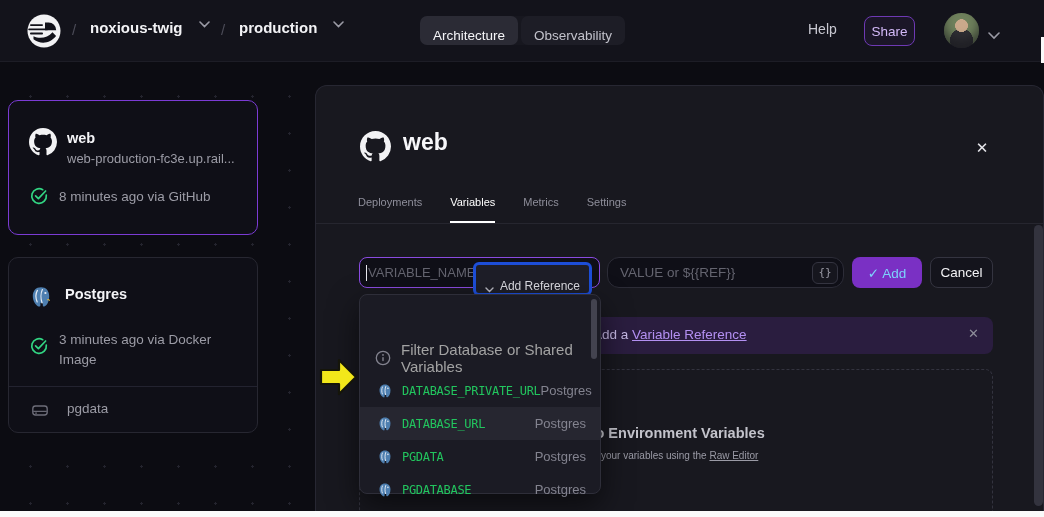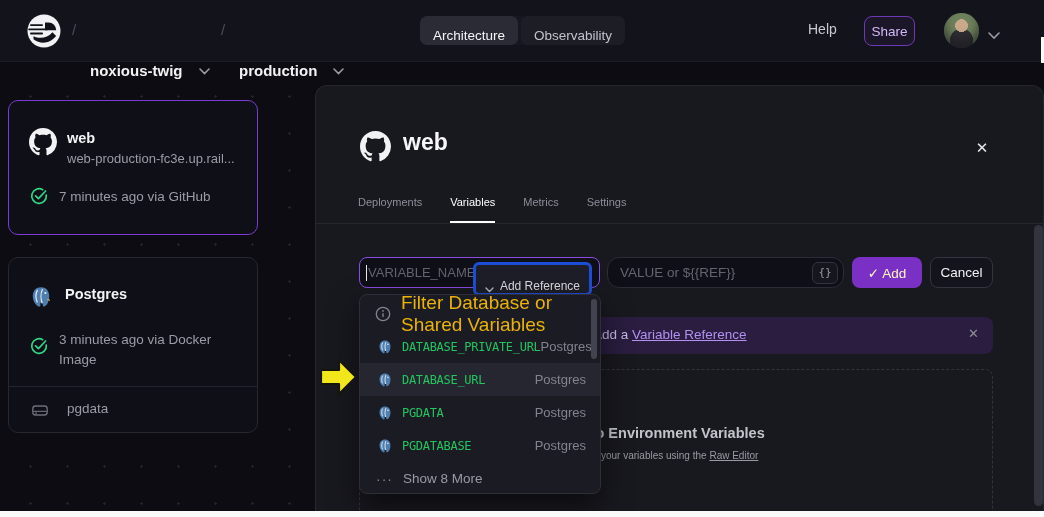--- a/index.html
+++ b/index.html
@@ -4,21 +4,21 @@
 <style>
   * { margin:0; padding:0; box-sizing:border-box; }
   html,body { background:#ffffff; }
   body { font-family:"Liberation Sans", sans-serif; }
   .screen { position:relative; width:1044px; height:517px; overflow:hidden; background:#0c0c12; }
 
   
   .navbar { position:absolute; left:0; top:0; width:1044px; height:62px; background:#13131b; border-bottom:1px solid #1d1d26; z-index:20; }
   .logo { position:absolute; left:26px; top:13px; width:36px; height:36px; border-radius:50%; }
   .slash { position:absolute; top:21px; color:#4c4c58; font-size:15px; }
-  .crumb { position:absolute; top:19px; display:flex; align-items:center; gap:16px; background:none; border:none; color:#f2f2f5; font-weight:700; font-size:15px; font-family:inherit; cursor:pointer;margin-top:43px; }
+  .crumb { position:absolute; top:19px; display:flex; align-items:flex-start; gap:16px; background:none; border:none; color:#f2f2f5; font-weight:700; font-size:15px; font-family:inherit; cursor:pointer; }
   .crumb svg { margin-top:2px; }
   .navtabs { position:absolute; left:420px; top:16px; display:flex; gap:3px; background:#17171f; border-radius:8px; }
   .navtab { height:29px; padding:12px 13px; border:none; border-radius:7px; font-family:inherit; font-size:13.5px; cursor:pointer; background:#1d1d26; color:#c2c2cb; }
   .navtab.active { background:#2b2b35; color:#f5f5f8; }
   .help { position:absolute; left:808px; top:21px; background:none; border:none; color:#c9c9d2; font-size:14px; font-family:inherit; cursor:pointer; }
   .share { position:absolute; left:864px; top:16px; width:51px; height:30px; background:rgba(133,59,206,.08); border:1px solid #6e39b4; border-radius:8px; color:#d3b9f8; font-size:13.5px; font-family:inherit; cursor:pointer; }
   .avatar { position:absolute; left:944px; top:13px; width:35px; height:35px; border-radius:50%; cursor:pointer;
     background:
       radial-gradient(circle at 50% 36%, #caa98b 0 22%, transparent 23%),
       radial-gradient(circle at 50% 78%, #2e2e33 0 35%, transparent 36%),
@@ -59,39 +59,39 @@
   .ptab-divider { position:absolute; left:0; top:137px; width:729px; height:1px; background:#26262f; }
 
   
   .name-input { position:absolute; left:43px; top:171px; width:241px; height:31px; background:#0f0f17; border:1.5px solid #8a4be0; border-radius:8px; }
   .cursor-bar { position:absolute; left:6px; top:7px; width:1px; height:16px; background:#e8e8ee; }
   .name-ph { position:absolute; left:8px; top:7px; color:#64646f; font-size:13px; }
   .addref-btn { position:absolute; right:7px; top:3.5px; height:34px; display:flex; align-items:flex-end; gap:6px; padding:0 9px; background:#1e1e28; border:3px solid #1d4ed8; border-radius:6px; color:#dcdce2; font-size:12px; font-family:inherit; cursor:pointer; }
   .value-input { position:absolute; left:291px; top:171px; width:237px; height:31px; background:#0f0f17; border:1px solid #2c2c37; border-radius:12px; }
   .value-ph { position:absolute; left:12px; top:7px; color:#64646f; font-size:13.5px; }
   .braces-btn { position:absolute; right:5px; top:3.5px; width:26px; height:22px; background:#16161e; border:1px solid #343440; border-radius:6px; color:#9a9aa5; font-size:11px; font-family:"DejaVu Sans Mono", monospace; cursor:pointer; }
-  .add-btn { position:absolute; left:536px; top:171px; width:70px; height:31px; background:#7a30c4; border:none; border-radius:8px; color:#fef9c3; font-size:13.5px; font-family:inherit; cursor:pointer; }
+  .add-btn { position:absolute; left:536px; top:171px; width:70px; height:31px; background:#7a30c4; border:none; border-radius:8px; color:#7dd3fc; font-size:13.5px; font-family:inherit; cursor:pointer; }
   .cancel-btn { position:absolute; left:614px; top:171px; width:63px; height:31px; background:#14141c; border:1px solid #343440; border-radius:8px; color:#f2f2f5; font-size:13.5px; font-family:inherit; cursor:pointer; }
 
   
   .banner { position:absolute; left:43px; top:231px; width:634px; height:37px; background:#2a1d3f; border-radius:8px; z-index:2; }
   .banner-text { position:absolute; left:234px; top:10px; font-size:13.5px; color:#c6b8e4; }
   .banner-text a { color:#b390f2; text-decoration:underline; cursor:pointer; }
   .banner-close { position:absolute; right:14px; top:9px; background:none; border:none; color:#8f8f9b; font-size:13px; cursor:pointer; font-family:inherit; }
 
   
   .empty-box { position:absolute; left:43px; top:283px; width:634px; height:170px; border:1.5px dashed #33333f; border-radius:8px; z-index:1; }
   .empty-title { position:absolute; left:225px; top:55px; color:#c3c3cb; font-size:14.5px; font-weight:700; }
   .empty-sub { position:absolute; left:241px; top:80px; color:#9a9aa5; font-size:10px; }
   .empty-sub a { color:#9a9aa5; text-decoration:underline; cursor:pointer; }
 
   
   .dropdown { position:absolute; left:43px; top:208px; width:242px; height:200px; background:#1b1b24; border:1px solid #2e2e39; border-radius:8px; box-shadow:0 12px 30px rgba(0,0,0,.55); z-index:6; padding-top:2px; }
   .dd-row { position:relative; height:33px; display:flex; align-items:center; cursor:pointer; }
-  .dd-filter { color:#eab308; font-size:19px; cursor:default; }
+  .dd-filter { color:#a3a3a3; font-size:15px; cursor:default;margin-top:44px; }
   .dd-filter .dd-ficon { margin:0 10px 0 15px; display:flex; }
   .dd-item { padding:0 14px 0 0; }
   .dd-item .pg-mini { margin:0 9px 0 17px; display:flex; }
   .dd-name { font-family:"DejaVu Sans Mono", monospace; font-size:12px; color:#22c55e; letter-spacing:-0.3px; }
   .dd-src { margin-left:auto; color:#83838f; font-size:13px; }
   .dd-item.hl { background:#262630; }
   .dd-more { color:#9a9aa5; font-size:13.5px; }
   .dd-more .dots { margin:0 10px 0 16px; color:#83838f; font-size:14px; letter-spacing:1px; }
   .dd-scroll { position:absolute; right:3px; top:4px; width:6px; height:60px; background:#43434f; border-radius:3px; cursor:pointer; }
 
@@ -159,21 +159,21 @@
           </svg>
       </span>
       <span class="svc-name">web</span>
       <span class="svc-domain">web-production-fc3e.up.rail...</span>
       <span class="svc-check">
         <svg width="20" height="20" viewBox="0 0 20 20">
             <path d="M17.3 9.2a7.3 7.3 0 1 1-3.6-5.5" stroke="#32d583" stroke-width="1.7" fill="none" stroke-linecap="round"></path>
             <path d="M6.6 9.8l2.8 2.8 7.2-7.6" stroke="#32d583" stroke-width="1.7" fill="none" stroke-linecap="round" stroke-linejoin="round"></path>
           </svg>
       </span>
-      <span class="svc-status">7 minutes ago via GitHub</span>
+      <span class="svc-status">8 minutes ago via GitHub</span>
     </div>
 
     <div class="card pg">
       <span class="svc-icon">
         <svg width="24" height="24" viewBox="0 0 24 24">
           <path d="M12 2.2c-5 0-8.2 3.4-8.2 8.8 0 5.2 3 9.4 5.6 10.4 1.4.5 2-.2 2-1.2v-2.4c.8.2 1.6.2 2.4-.1v2.5c0 1 .7 1.6 1.9 1.1 2.5-1.1 4.5-5.2 4.5-10.3 0-5.4-3.2-8.8-8.2-8.8z" fill="#4e7fb0"></path>
           <path d="M8.4 5.4c-1.6 2.8-1.7 8-.2 11.6" stroke="#e8eef5" stroke-width="1.2" fill="none" stroke-linecap="round"></path>
           <path d="M13.4 4.6c-1.7 3.4-1.8 9.4-.3 13.4" stroke="#e8eef5" stroke-width="1.2" fill="none" stroke-linecap="round"></path>
           <circle cx="16.4" cy="8" r="1.1" fill="#e8eef5"></circle>
           <path d="M18.6 14.8c.9-.3 1.8-.1 1.9.5" stroke="#d9b23c" stroke-width="1.1" fill="none" stroke-linecap="round"></path>

